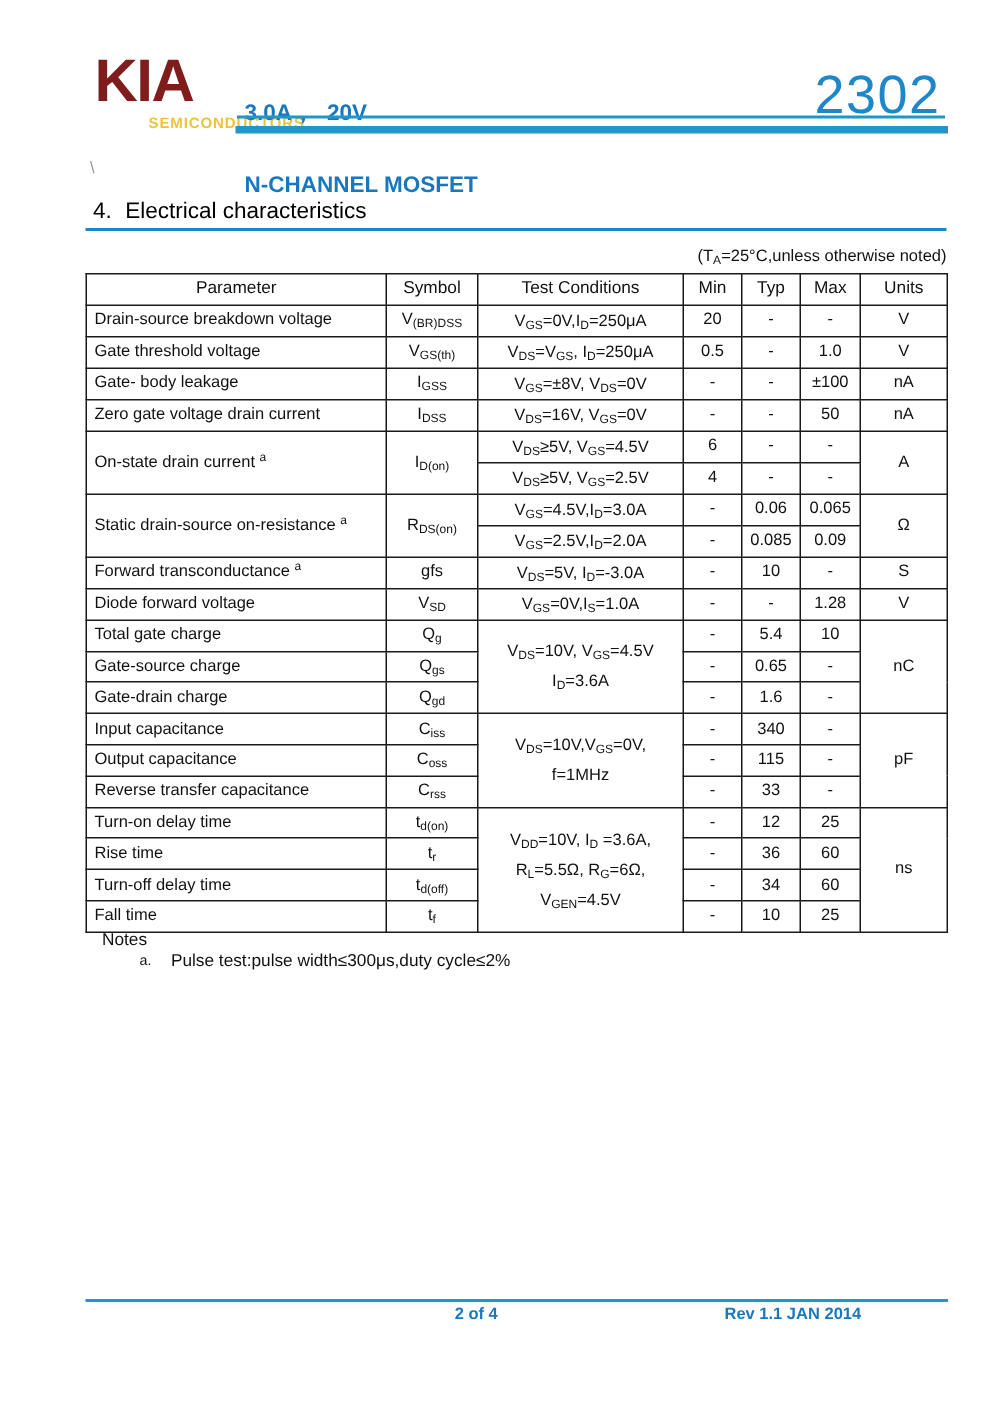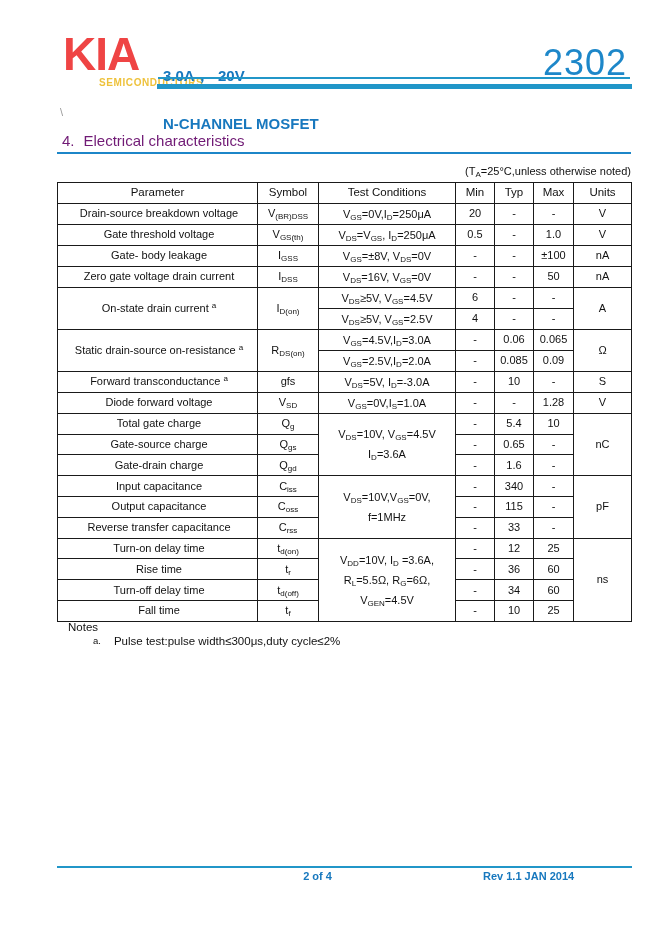--- a/index.html
+++ b/index.html
@@ -1,43 +1,43 @@
 <!DOCTYPE html>
 <html><head>
 <meta charset="utf-8">
 <style>
   * { margin:0; padding:0; box-sizing:border-box; }
   html,body { background:#ffffff; }
   body { width:662px; height:936px; position:relative; font-family:"Liberation Sans", sans-serif; color:#111; overflow:hidden; }
 
   
   .logo { position:absolute; left:63px; top:33px; width:110px; }
-  .logo-main { font-size:46px; line-height:42px; font-weight:bold; color:#ef4444; letter-spacing:-1px; }
+  .logo-main { font-size:40px; line-height:42px; font-weight:bold; color:#7f1d1d; letter-spacing:-1px; }
   .logo-sub { font-size:10px; letter-spacing:0.6px; color:#EEC23C; margin-top:2px; font-weight:bold;margin-left:36px; }
   .head-mid { position:absolute; left:163px; top:36px; color:#1878BE; font-weight:bold; font-size:15px; line-height:16px; white-space:pre; }
   .part-number { position:absolute; left:543px; top:42px; font-size:36px; color:#1D87C9; letter-spacing:1px; }
   .rule-thin { position:absolute; left:158px; top:77px; width:472px; height:2px; background:#2196C8; }
   .rule-thick { position:absolute; left:157px; top:84px; width:475px; height:5px; background:#2196C8; }
 
   
   .stray-mark { position:absolute; left:60px; top:106px; font-size:11px; color:#999; }
-  .section-title { position:absolute; left:62px; top:132px; font-size:15px; color:#701a75; }
+  .section-title { position:absolute; left:62px; top:132px; font-size:15px; color:#000000; }
   .section-title .num { margin-right:9px; }
   .section-underline { position:absolute; left:57px; top:152px; width:574px; height:2px; background:#1C86C8; }
   .cond-note { position:absolute; left:330px; top:165px; width:301px; text-align:right; font-size:11px; color:#111; }
   .cond-note sub { font-size:8px; }
 
   
   .etable-wrap { position:absolute; left:57px; top:182px; }
   table { border-collapse:collapse; table-layout:fixed; width:574px; font-size:11px; color:#111;padding-left:33px; }
   col.c-p{width:200px} col.c-s{width:61px} col.c-c{width:137px}
   col.c-m{width:39px} col.c-t{width:39px} col.c-x{width:40px} col.c-u{width:58px}
   th,td { border:1px solid #1a1a1a; height:20.8px; padding:0 2px; text-align:center; vertical-align:middle; line-height:19px; font-weight:normal; }
   th { font-size:11.5px; }
-  td.col-p { text-align:center; padding-left:5px; }
+  td.col-p { text-align:left; padding-left:5px; }
   td.col-c { line-height:20px; }
   sub { font-size:8px; vertical-align:-2px; line-height:0; }
   sup { font-size:8px; vertical-align:4px; line-height:0; }
 
   
   .notes-title { position:absolute; left:68px; top:621px; font-size:11.5px; }
   .note-line { position:absolute; left:75px; top:635px; font-size:11.5px;margin-left:18px; }
   .note-line .marker { font-size:9.5px; margin-right:13px; vertical-align:1px; }
 
   

